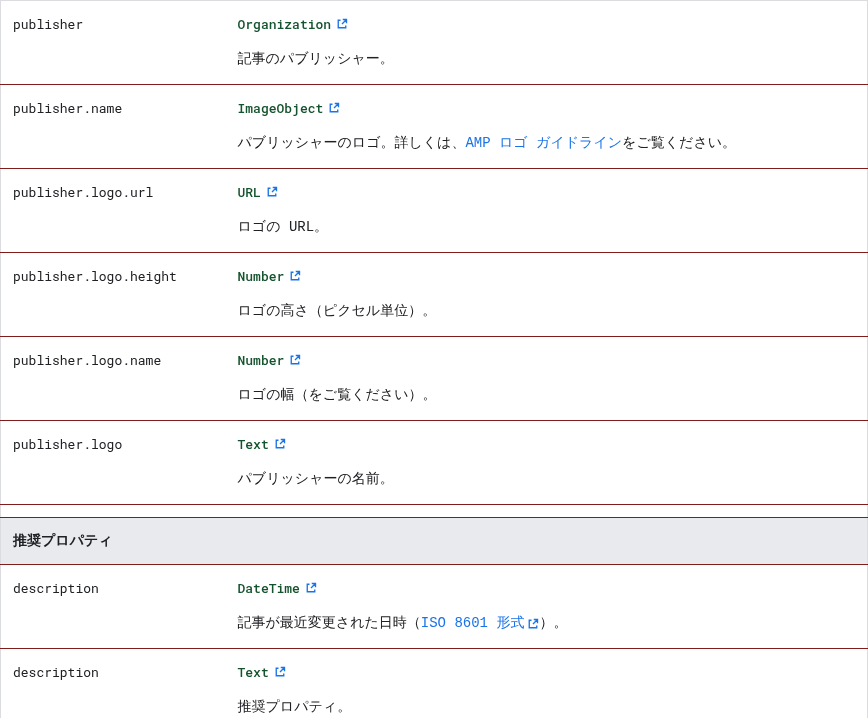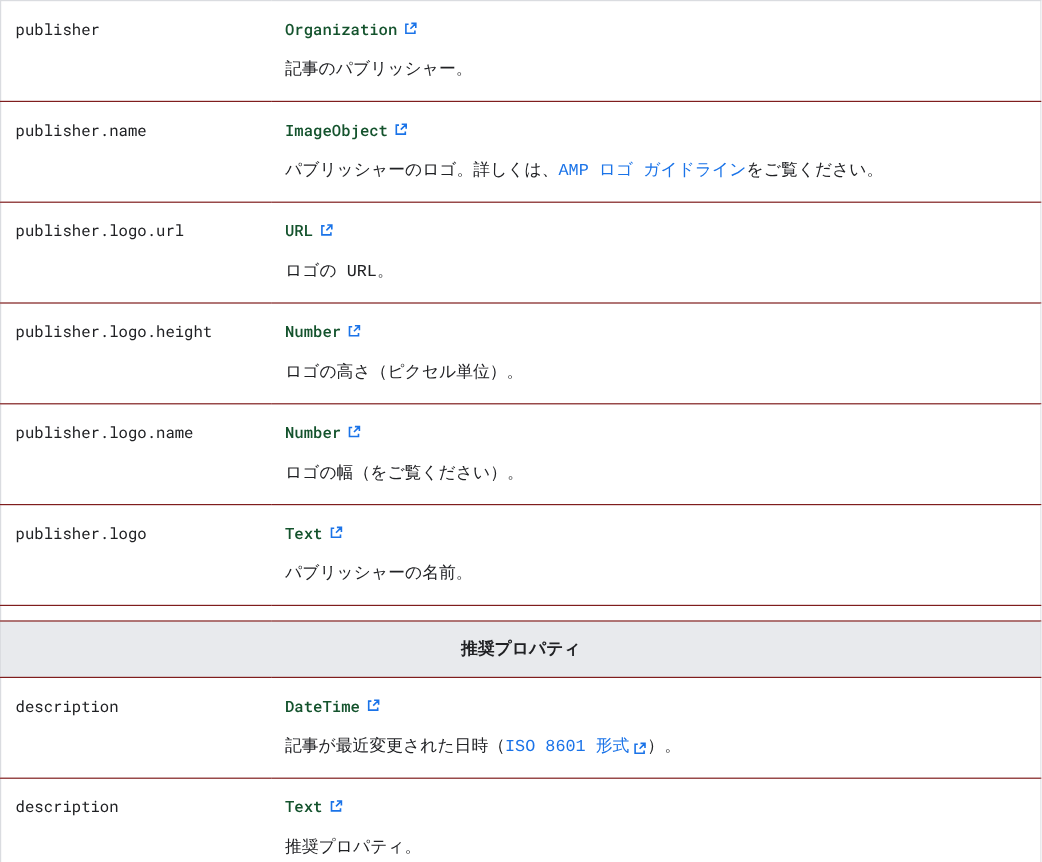--- a/index.html
+++ b/index.html
@@ -57,21 +57,20 @@
       margin-top: 16px;
       color: #202124;
       line-height: 1.5;
       font-family: Liberation Mono, monospace;
     }
     .section-header td {
       background: #e8eaed;
       font-weight: 600;
       padding: 14px 12px;
       color: #202124;
-      text-align: center;
     }
     .spacer-row td {
       padding: 6px;
       background: #fff;
       border-bottom: none;
       border-top: none;
     }
     .ext-icon {
       width: 12px;
       height: 12px;

